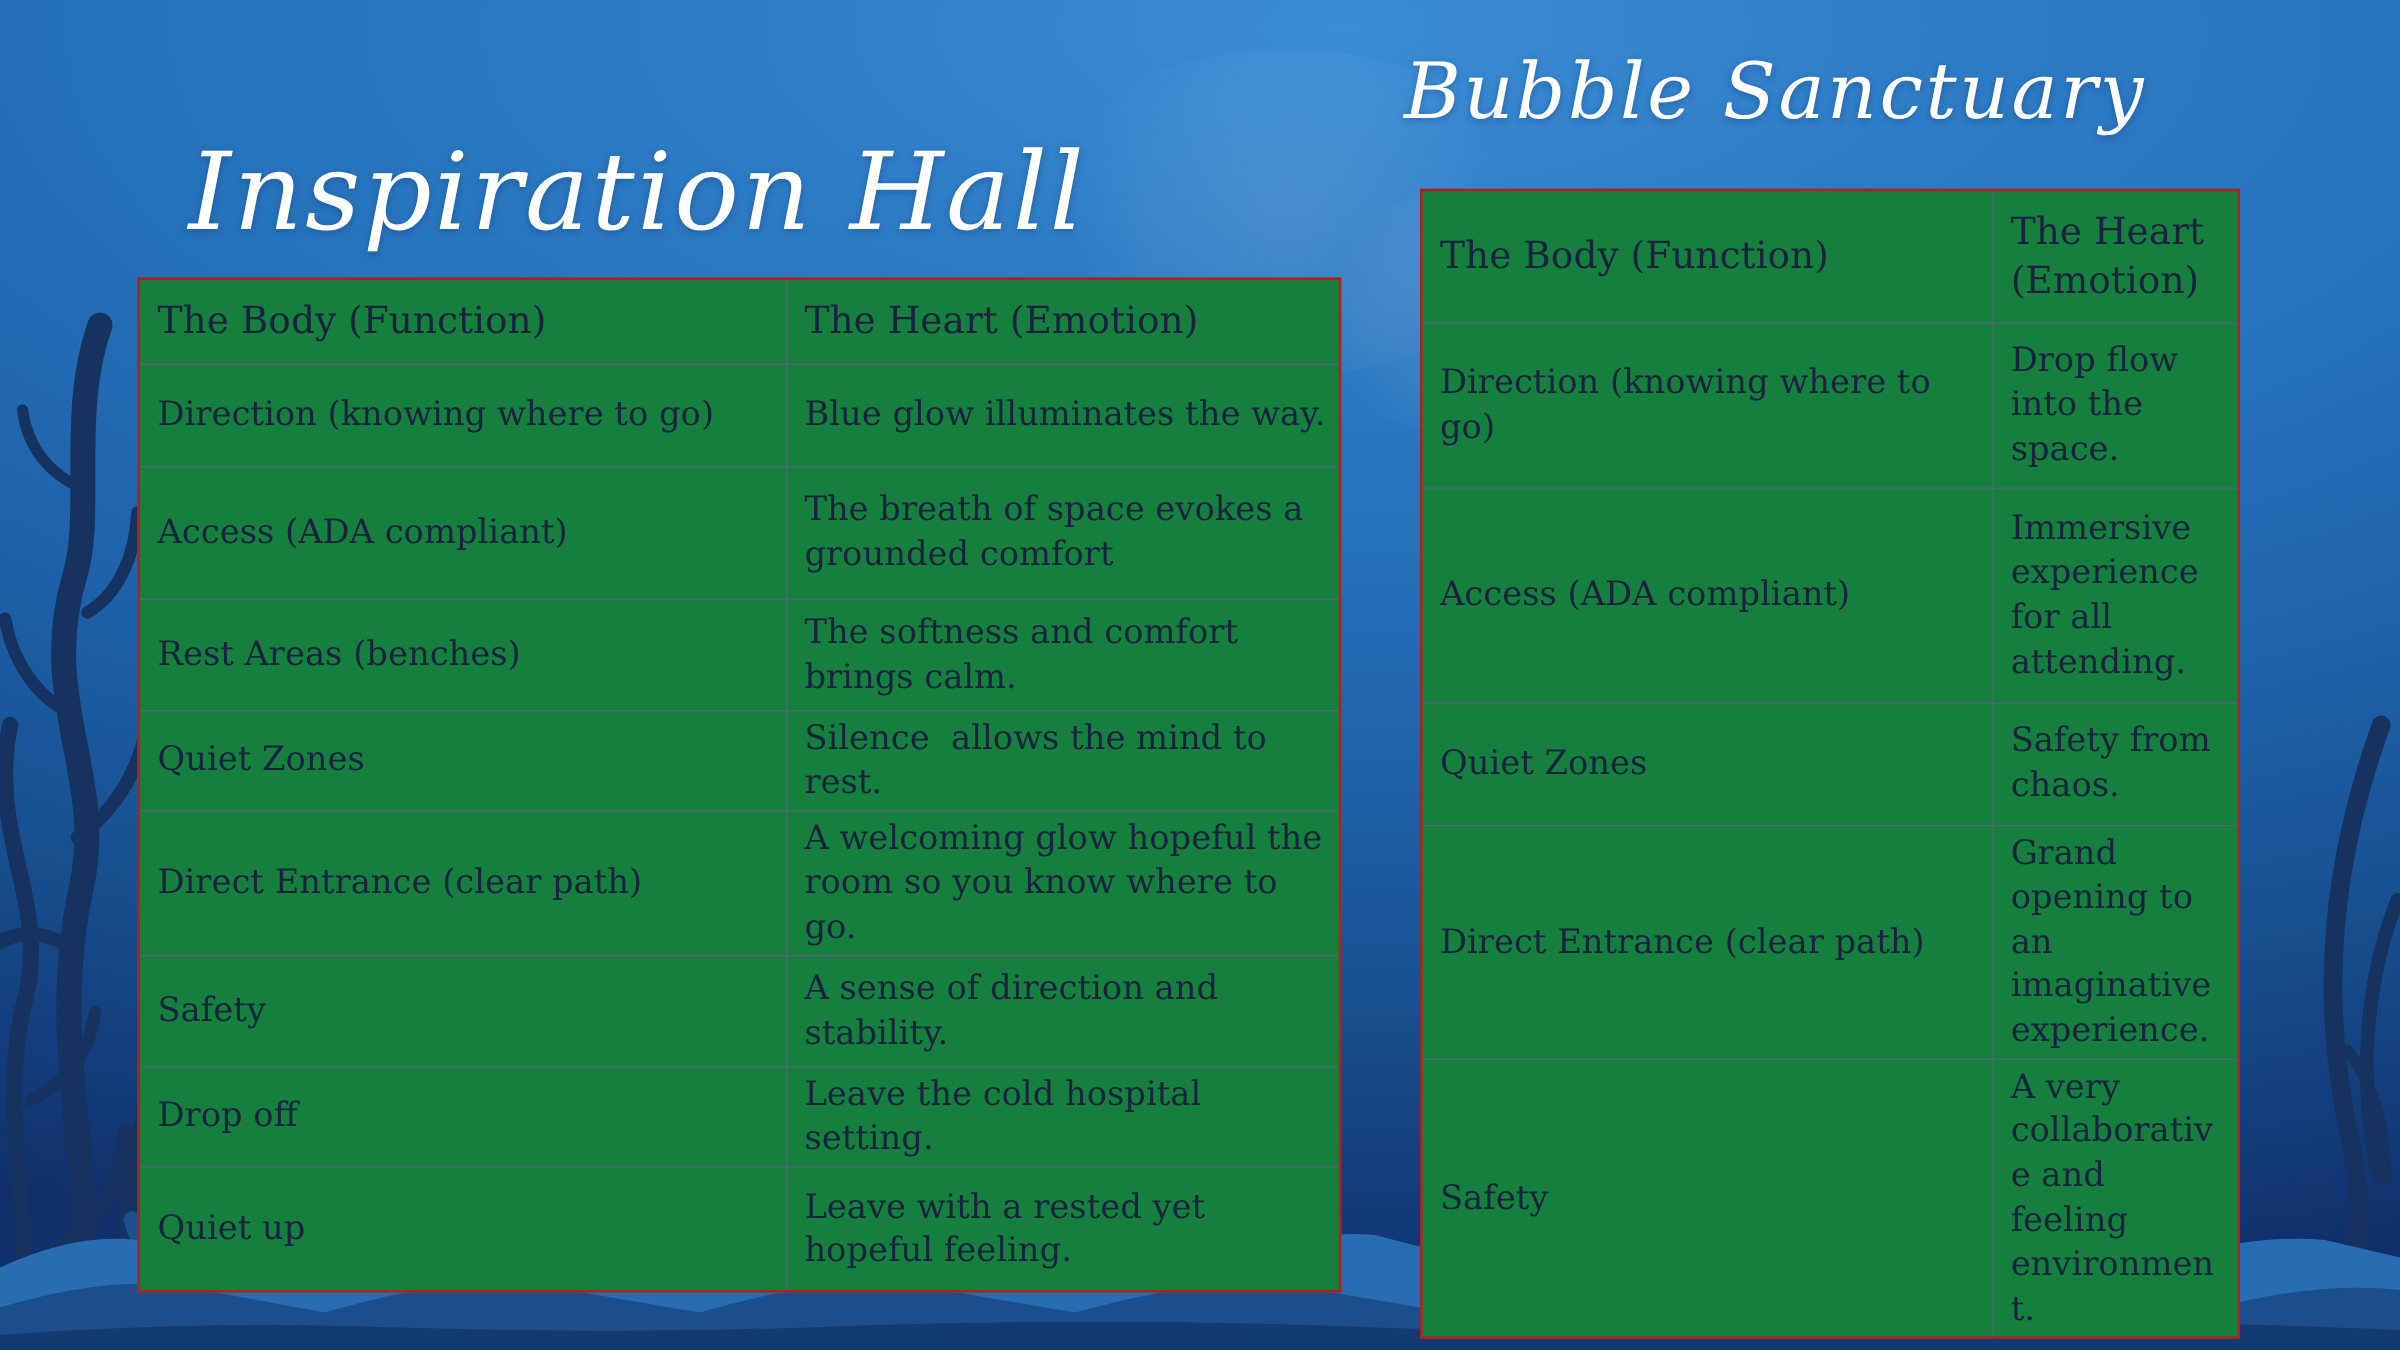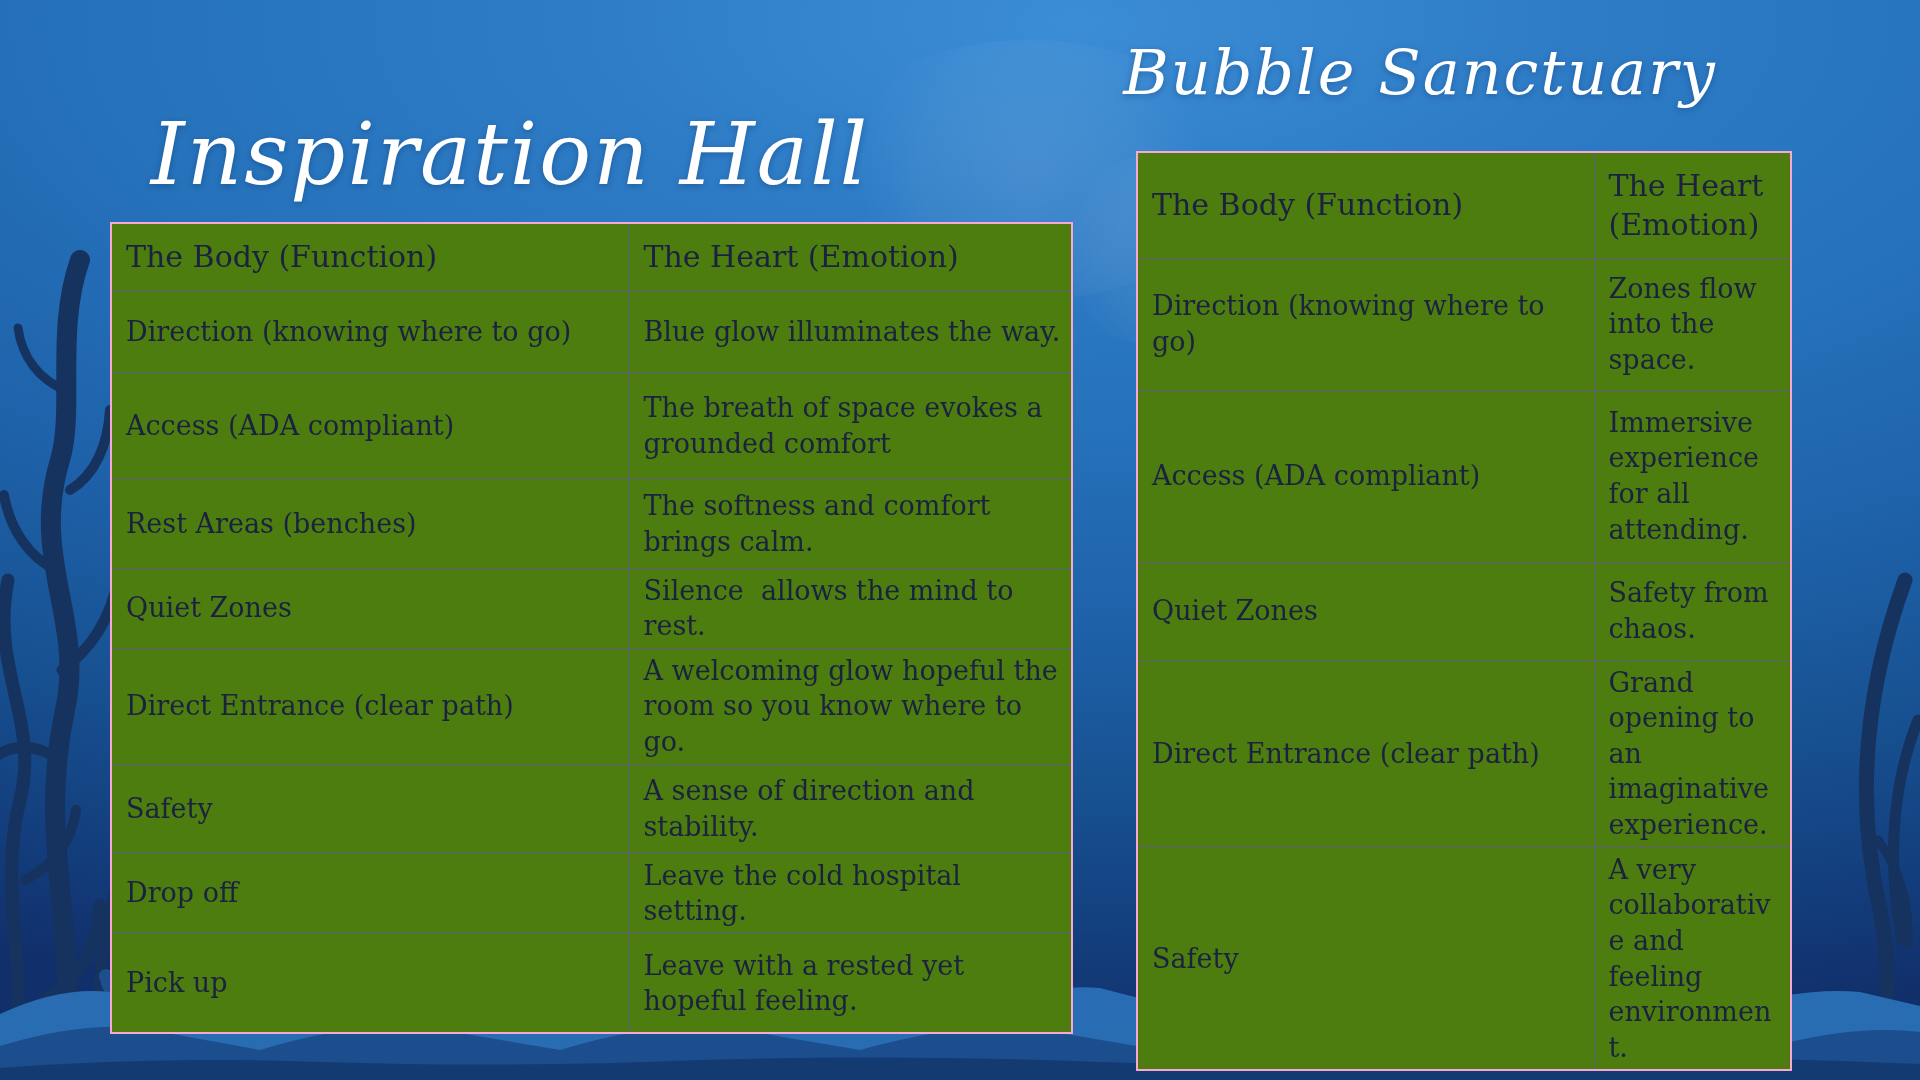--- a/index.html
+++ b/index.html
@@ -17,21 +17,21 @@
   .title{
     position:absolute;z-index:3;color:#ffffff;font-style:italic;
     font-family:"DejaVu Serif","Liberation Serif",serif;
     text-align:center;letter-spacing:2px;white-space:nowrap;
     text-shadow:0 2px 6px rgba(10,40,90,0.35);
   }
   .title-left{left:110px;top:88px;width:800px;font-size:86px;margin-top:16px;}
   .title-right{left:1060px;top:36px;width:720px;font-size:62px;}
   table.slide-table{
     position:absolute;z-index:2;border-collapse:collapse;table-layout:fixed;
-    background:#4d7c0f;border:2px solid #f9a8d4;
+    background:#15803d;border:2px solid #b91c1c;
   }
   table.slide-table th, table.slide-table td{
     border:1px solid #5c617a;color:#1b2240;vertical-align:middle;
     text-align:left;padding:4px 10px 4px 14px;line-height:1.32;
     white-space:pre-wrap;word-wrap:break-word;font-weight:normal;
   }
   table.slide-table th{font-size:30px;}
   table.slide-table td{font-size:27px;}
   .t-left{left:110px;top:222px;width:961px;}
   .t-left col.c-body{width:518px;}
@@ -164,41 +164,41 @@
   </tr>
   <tr>
     <td>Safety</td>
     <td>A sense of direction and stability.</td>
   </tr>
   <tr>
     <td>Drop off</td>
     <td>Leave the cold hospital setting.</td>
   </tr>
   <tr>
-    <td>Pick up</td>
+    <td>Quiet up</td>
     <td>Leave with a rested yet hopeful feeling.</td>
   </tr>
 </tbody>
   </table>
 
 <div class="title title-right">Bubble Sanctuary</div>
 
 <table class="slide-table t-right">
   <colgroup>
       <col class="c-body">
       <col class="c-heart">
     </colgroup>
   <tbody>
       <tr>
     <th>The Body (Function)</th>
     <th>The Heart (Emotion)</th>
   </tr>
   <tr>
     <td>Direction (knowing where to go)</td>
-    <td>Zones flow into the space.</td>
+    <td>Drop flow into the space.</td>
   </tr>
   <tr>
     <td>Access (ADA compliant)</td>
     <td>Immersive experience for all attending.</td>
   </tr>
   <tr>
     <td>Quiet Zones</td>
     <td>Safety from chaos.</td>
   </tr>
   <tr>

